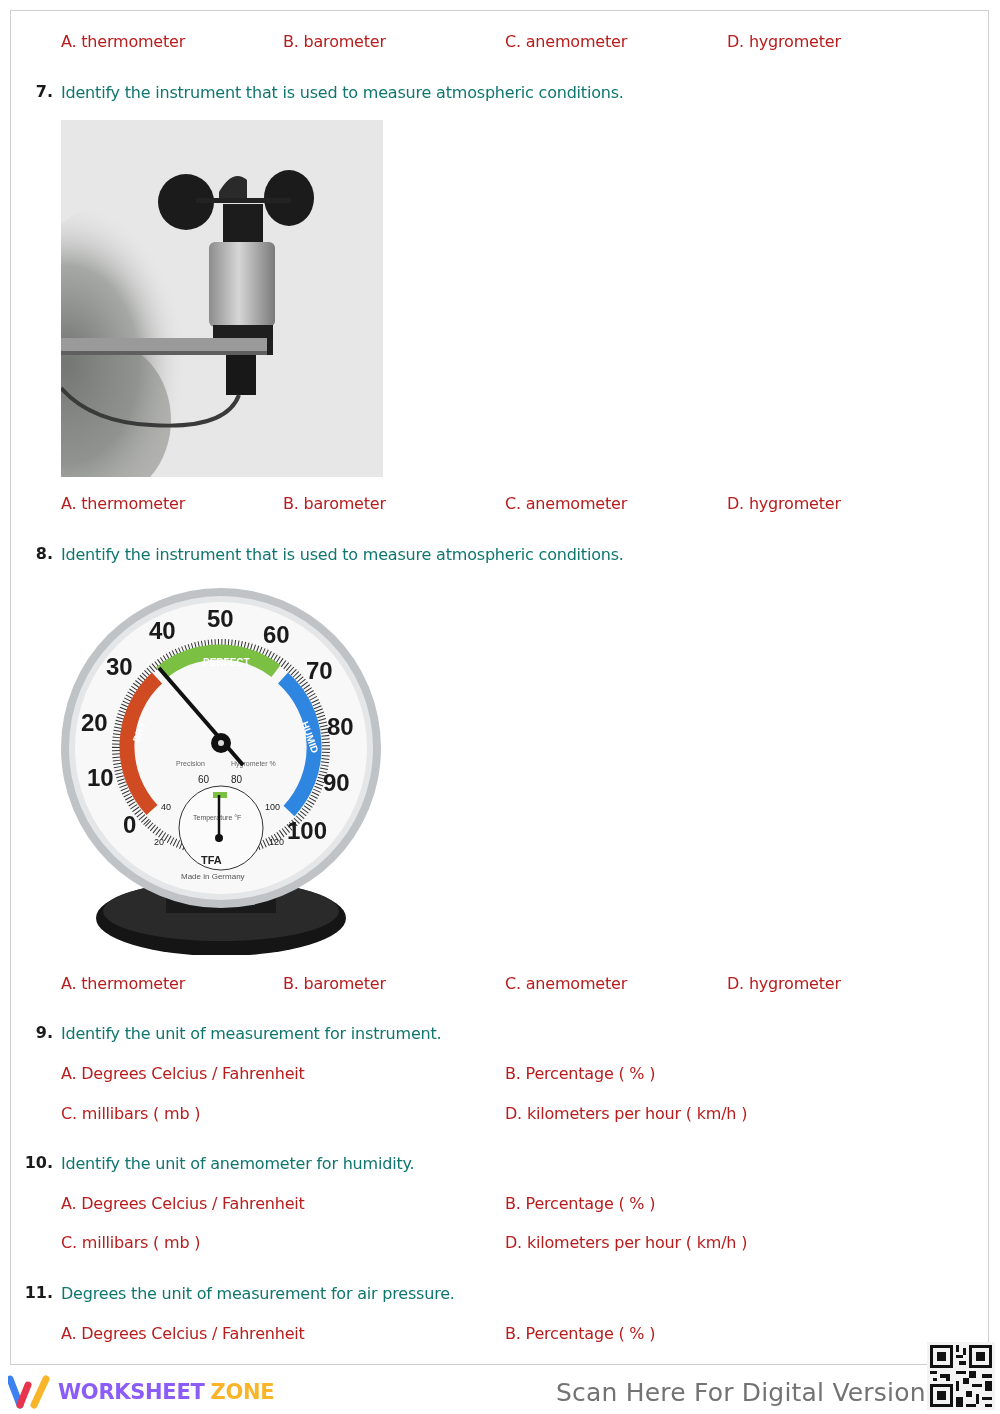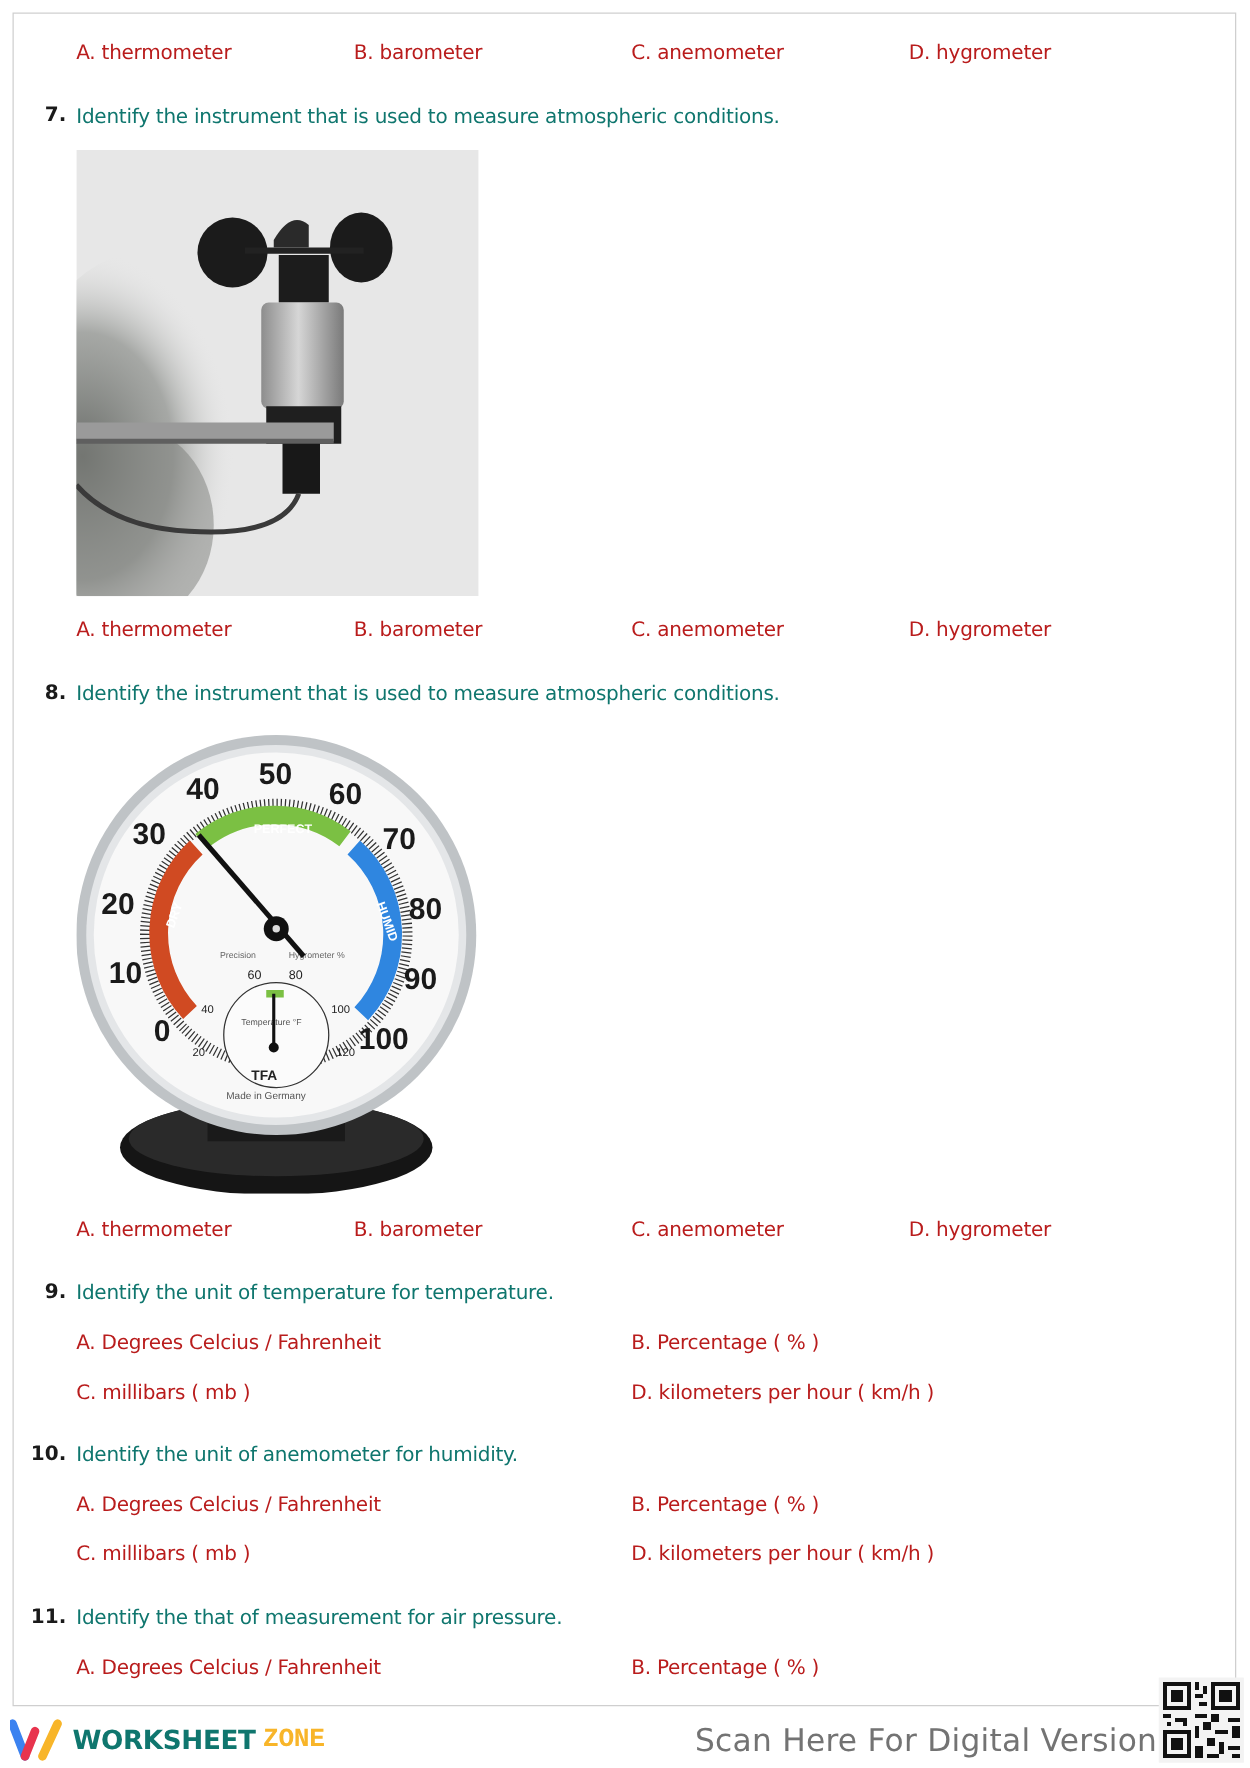--- a/index.html
+++ b/index.html
@@ -6,22 +6,22 @@
   body { width:1000px; height:1414px; position:relative; overflow:hidden;
          font-family:"DejaVu Sans", sans-serif; color:#222; }
   .frame { position:absolute; left:10px; top:10px; width:979px; height:1355px;
            border:1px solid #cfcfcf; box-sizing:border-box; }
   .abs { position:absolute; white-space:nowrap; }
   .opt { font-size:16px; color:#b91c1c; letter-spacing:-0.2px; }
   .qnum { font-size:16px; font-weight:bold; text-align:right; width:40px; color:#1a1a1a; }
   .qtext { font-size:16px; color:#0f766e; letter-spacing:-0.2px; }
   .img-box { position:absolute; overflow:hidden; }
   .footer-brand { position:absolute; left:8px; top:1374px; height:36px; display:flex; align-items:center; }
-  .brand-w { font-weight:bold; font-size:21px; color:#0f766e; letter-spacing:-0.3px; margin-left:8px; }
-  .brand-z { font-weight:bold; font-size:21px; color:#f8b529; margin-left:6px; letter-spacing:-0.3px;font-family:Liberation Mono, monospace; }
+  .brand-w { font-weight:bold; font-size:21px; color:#8b5cf6; letter-spacing:-0.3px; margin-left:8px; }
+  .brand-z { font-weight:bold; font-size:21px; color:#f8b529; margin-left:6px; letter-spacing:-0.3px; }
   .scan { position:absolute; left:556px; top:1378px; font-size:25px; color:#737373; letter-spacing:0.2px; }
   .qr { position:absolute; left:927px; top:1342px; width:68px; height:68px; background:#f3f3f3; }
 </style>
 </head>
 <body>
 
 <div class="frame"></div>
 
 <div class="abs opt" style="left:61px; top:32px;">A. thermometer</div>
 <div class="abs opt" style="left:283px; top:32px;">B. barometer</div>
@@ -130,35 +130,35 @@
     <circle cx="160" cy="160" r="3" fill="#ddd"></circle>
   </svg>
 </div>
 
 <div class="abs opt" style="left:61px; top:974px;">A. thermometer</div>
 <div class="abs opt" style="left:283px; top:974px;">B. barometer</div>
 <div class="abs opt" style="left:505px; top:974px;">C. anemometer</div>
 <div class="abs opt" style="left:727px; top:974px;">D. hygrometer</div>
 
 <div class="abs qnum" style="left:13px; top:1023px;">9.</div>
-<div class="abs qtext" style="left:61px; top:1024px;">Identify the unit of temperature for temperature.</div>
+<div class="abs qtext" style="left:61px; top:1024px;">Identify the unit of measurement for instrument.</div>
 <div class="abs opt" style="left:61px; top:1064px;">A. Degrees Celcius / Fahrenheit</div>
 <div class="abs opt" style="left:505px; top:1064px;">B. Percentage ( % )</div>
 <div class="abs opt" style="left:61px; top:1104px;">C. millibars ( mb )</div>
 <div class="abs opt" style="left:505px; top:1104px;">D. kilometers per hour ( km/h )</div>
 
 <div class="abs qnum" style="left:13px; top:1153px;">10.</div>
 <div class="abs qtext" style="left:61px; top:1154px;">Identify the unit of anemometer for humidity.</div>
 <div class="abs opt" style="left:61px; top:1194px;">A. Degrees Celcius / Fahrenheit</div>
 <div class="abs opt" style="left:505px; top:1194px;">B. Percentage ( % )</div>
 <div class="abs opt" style="left:61px; top:1233px;">C. millibars ( mb )</div>
 <div class="abs opt" style="left:505px; top:1233px;">D. kilometers per hour ( km/h )</div>
 
 <div class="abs qnum" style="left:13px; top:1283px;">11.</div>
-<div class="abs qtext" style="left:61px; top:1284px;">Identify the that of measurement for air pressure.</div>
+<div class="abs qtext" style="left:61px; top:1284px;">Degrees the unit of measurement for air pressure.</div>
 <div class="abs opt" style="left:61px; top:1324px;">A. Degrees Celcius / Fahrenheit</div>
 <div class="abs opt" style="left:505px; top:1324px;">B. Percentage ( % )</div>
 
 <div class="footer-brand">
   <svg width="42" height="34" viewBox="0 0 42 34">
     <path d="M2 4 L12 30" stroke="#3b82f0" stroke-width="7" stroke-linecap="round"></path>
     <path d="M12 30 L20 10" stroke="#e8344e" stroke-width="7" stroke-linecap="round"></path>
     <path d="M26 30 L38 4" stroke="#f8b529" stroke-width="7" stroke-linecap="round"></path>
   </svg>
   <span class="brand-w">WORKSHEET</span>

